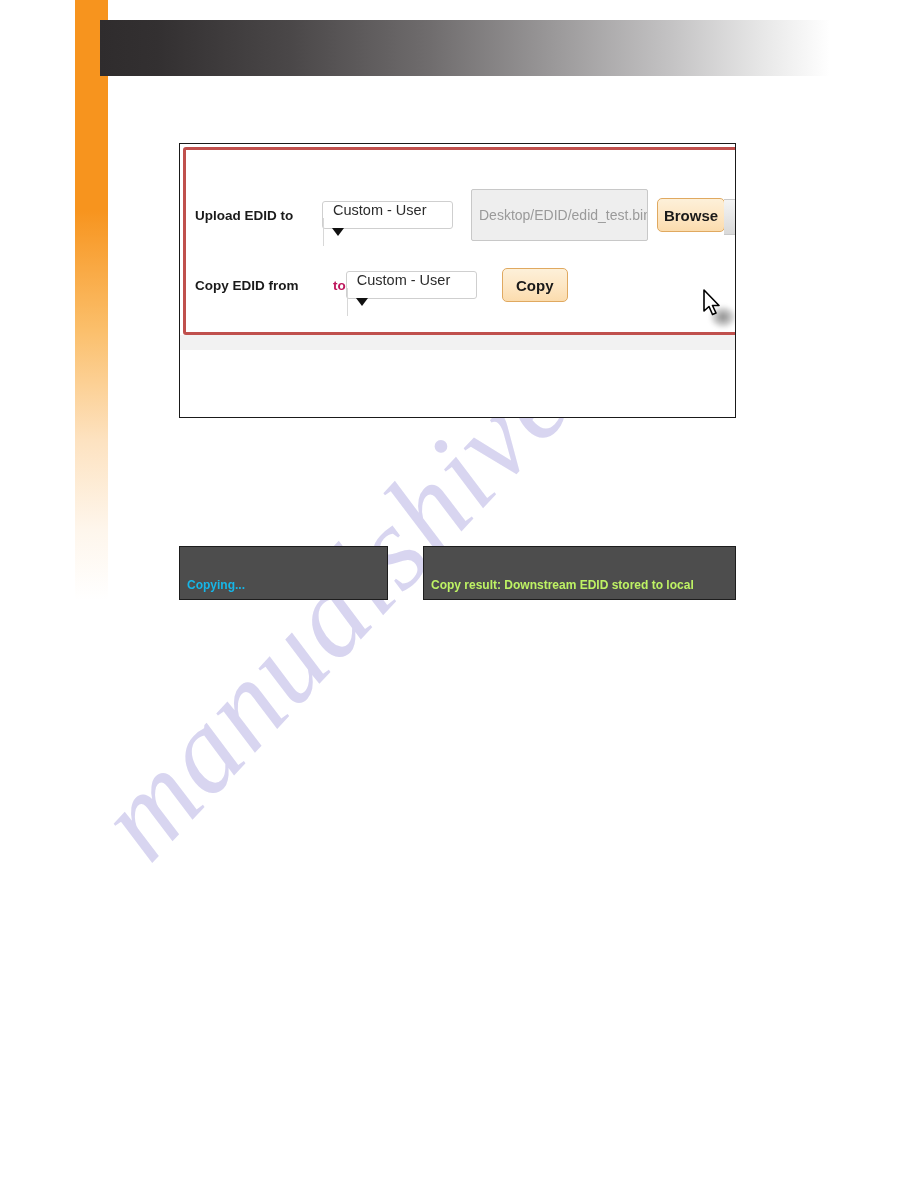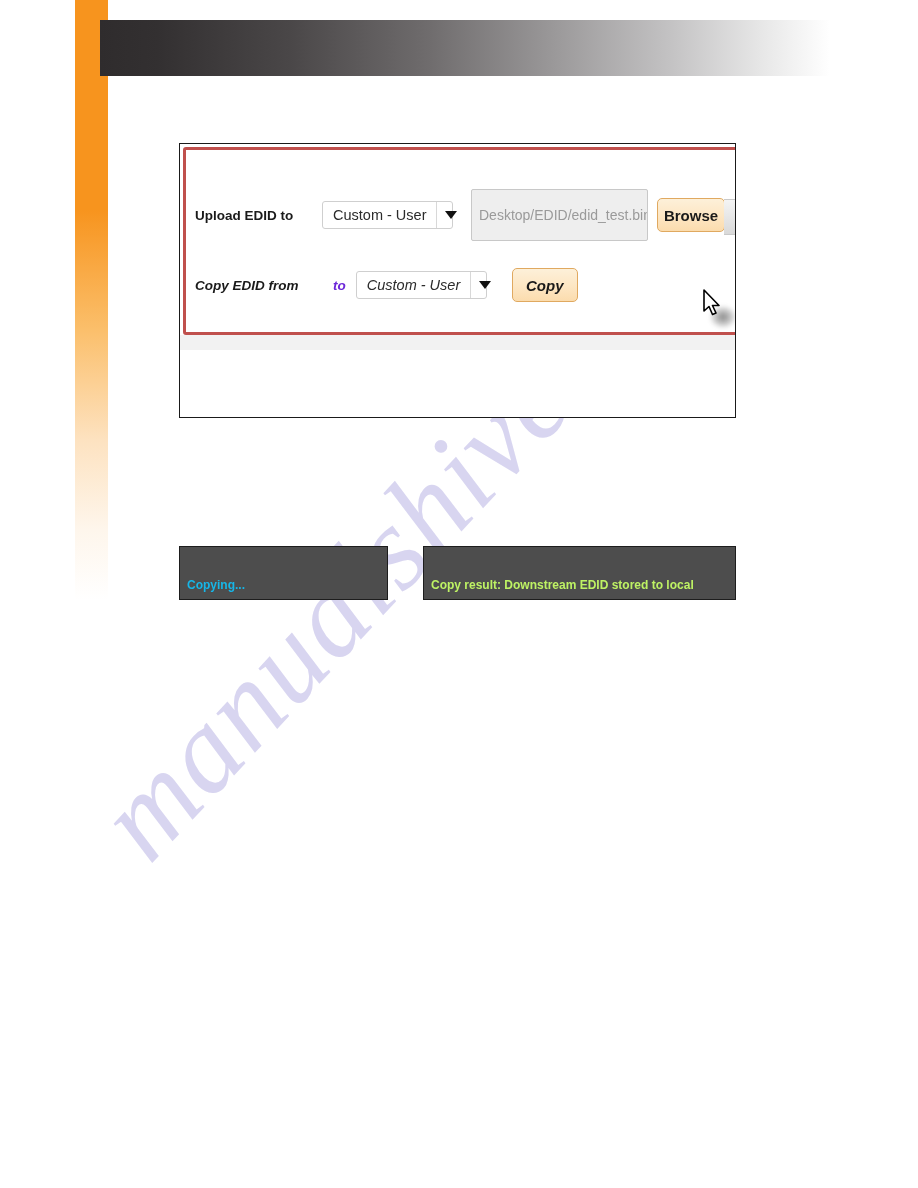--- a/index.html
+++ b/index.html
@@ -128,47 +128,48 @@
   }
 
   
   .row {
     position: absolute;
     display: flex;
     align-items: center;
     height: 42px;
   }
   .row-upload { left: 9px; top: 44px; }
-  .row-copy   { left: 9px; top: 114px; font-style: italic; }
+  .row-copy   { left: 9px; top: 114px; }
 
   .field-label {
     font-size: 13.5px;
     font-weight: bold;
     color: #1a1a1a;
     white-space: nowrap;
   }
   .lbl-upload { width: 127px; }
   .lbl-copy   { width: 127px; }
 
   .to-label {
     font-size: 13.5px;
     font-weight: bold;
-    color: #6d28d9;
-    margin: 0 10px 0 11px;
+    color: #be185d;
+    margin: 0 0 0 11px;
   }
 
   
   .dropdown {
     display: flex;
     align-items: stretch;
     height: 28px;
     border: 1px solid #cfcfcf;
     border-radius: 3px;
     background: #ffffff;
     box-sizing: border-box;
+    flex-direction: column;
   }
   .dropdown .dd-value {
     display: flex;
     align-items: center;
     padding: 0 10px;
     font-size: 14.5px;
     color: #2b2b2b;
     white-space: nowrap;
     flex: 1 1 auto;
   }

